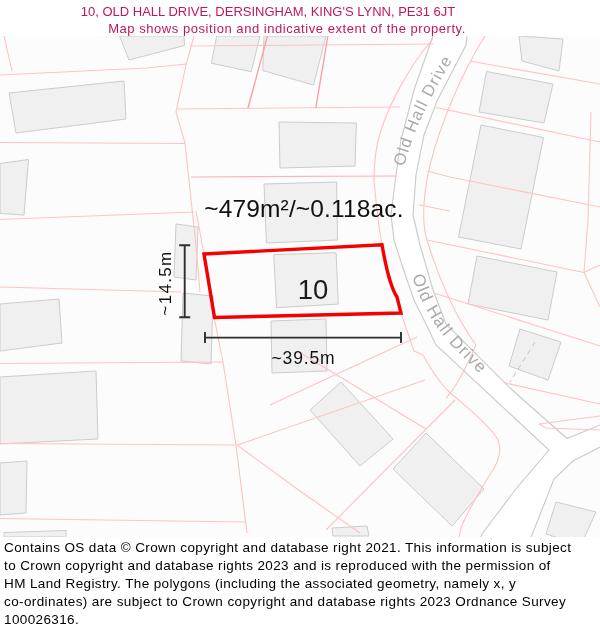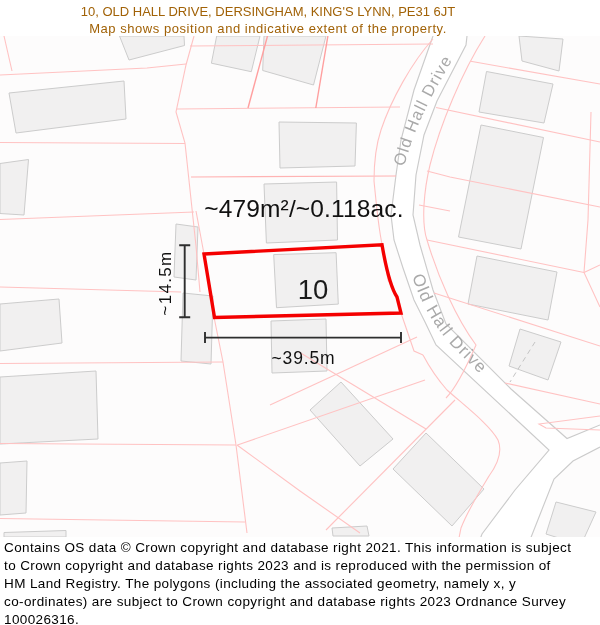--- a/index.html
+++ b/index.html
@@ -1,25 +1,25 @@
 <!DOCTYPE html>
 <html><head>
 <meta charset="utf-8">
 <style>
   html,body{margin:0;padding:0;background:#ffffff;width:600px;height:625px;overflow:hidden;}
   body{font-family:"Liberation Sans", sans-serif;position:relative;}
-  .hdr{position:absolute;left:0;width:536px;text-align:center;color:#a16207;}
+  .hdr{position:absolute;left:0;width:536px;text-align:center;color:#be185d;}
   .ftr{position:absolute;left:4px;width:600px;color:#000;font-size:13.5px;line-height:18px;letter-spacing:0.38px;white-space:nowrap;}
 </style>
 </head>
 <body>
 
 <div class="hdr" style="top:4px;font-size:13px;">10, OLD HALL DRIVE, DERSINGHAM, KING'S LYNN, PE31 6JT</div>
 
-<div class="hdr" style="top:21px;font-size:13px;letter-spacing:0.55px;">Map shows position and indicative extent of the property.</div>
+<div class="hdr" style="top:21px;font-size:13px;letter-spacing:0.55px;padding-left:19px;">Map shows position and indicative extent of the property.</div>
 
 <svg width="600" height="501" viewBox="0 36 600 501" style="position:absolute;left:0;top:36px;">
 
   <rect x="0" y="36" width="600" height="501" fill="#fdfcfc"></rect>
 
   <path d="M433,36 L414,90 401,140 396,175 391,215 394,240 403,268 414,300 425,322 436,345 549,450 515,490 482,534 478,545 528,545 554,479 573,461 600,447 600,425 567,438.5 511,389 446,324 433,290 420,245 413,215 416,175 424,135 437,101 466,45 467,36 Z" fill="#ffffff"></path>
 
   <path d="M433,36 L414,90 401,140 396,175 391,215 394,240 403,268 414,300 425,322 436,345 549,450 515,490 482,534 478,545" fill="none" stroke="#cbcbcb" stroke-width="1.15"></path>
 
   <path d="M467,36 L466,45 437,101 424,135 416,175 413,215 420,245 433,290 446,324 511,389 567,438.5 600,425" fill="none" stroke="#cbcbcb" stroke-width="1.15"></path>

